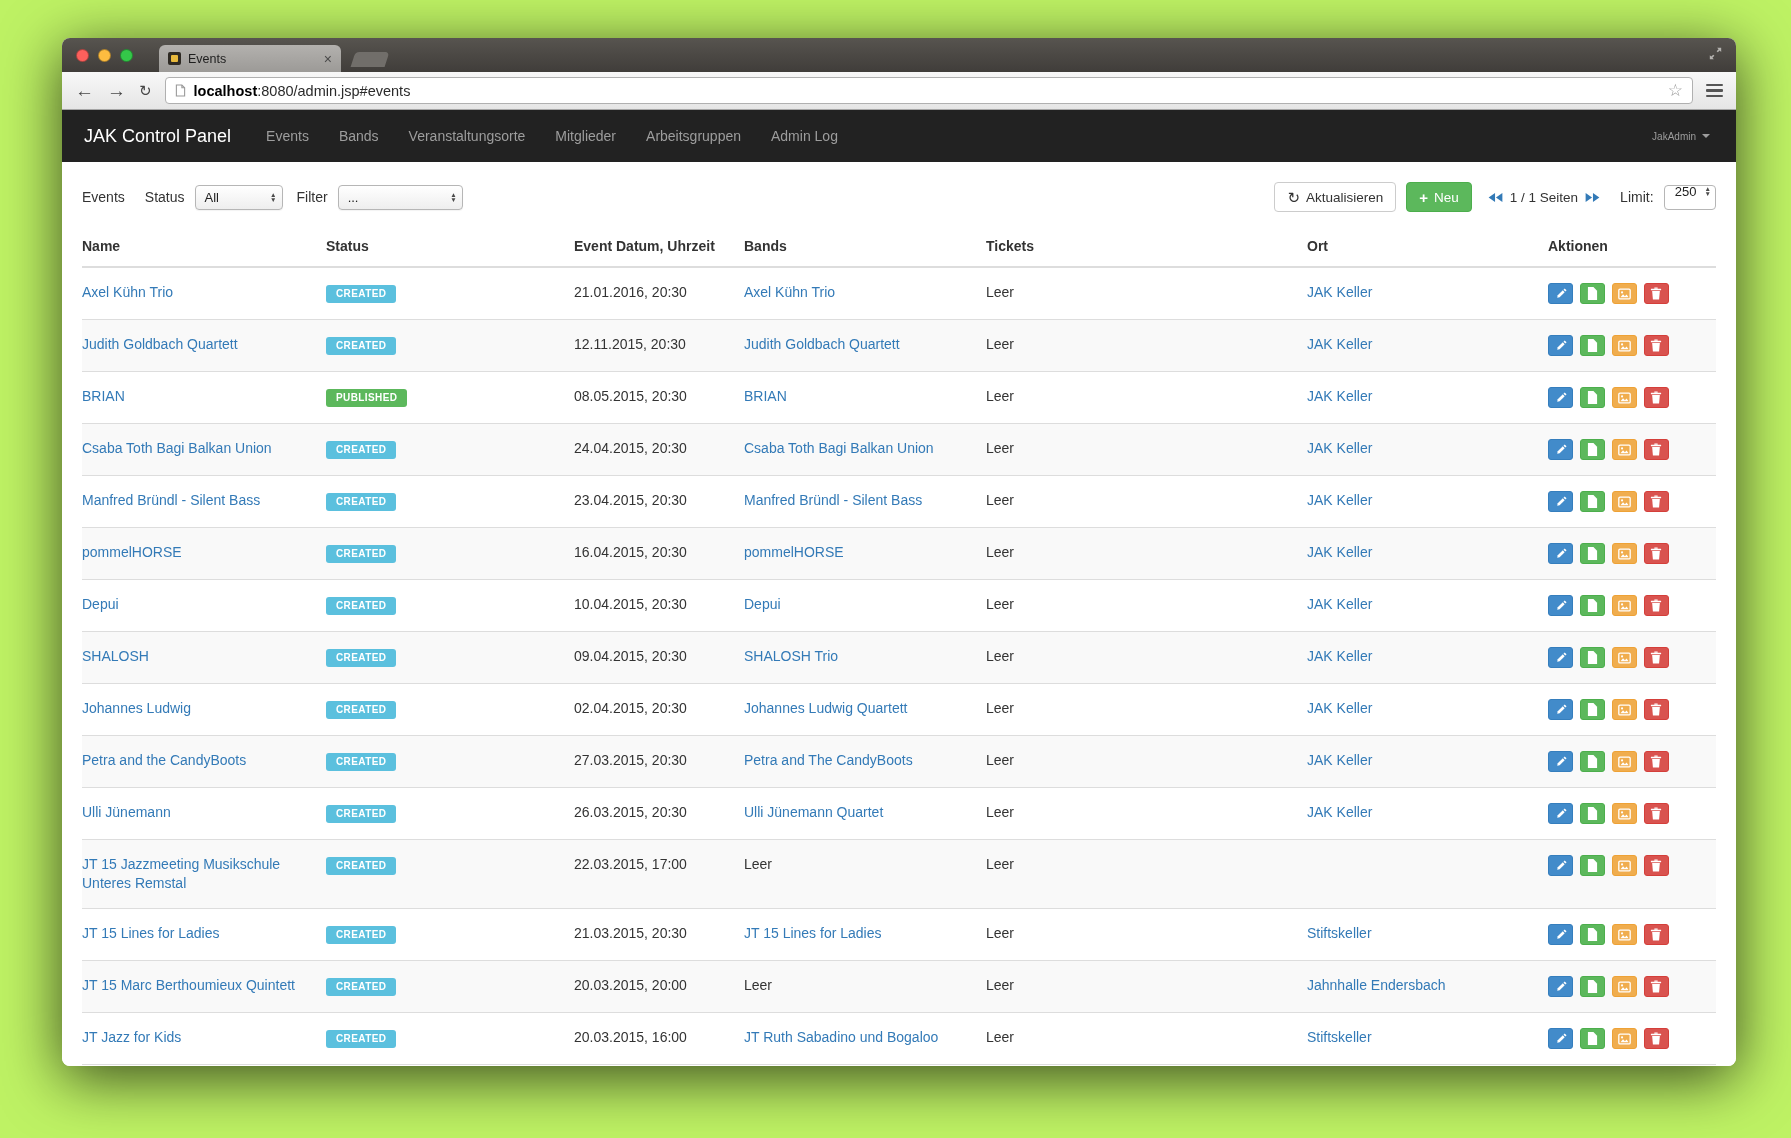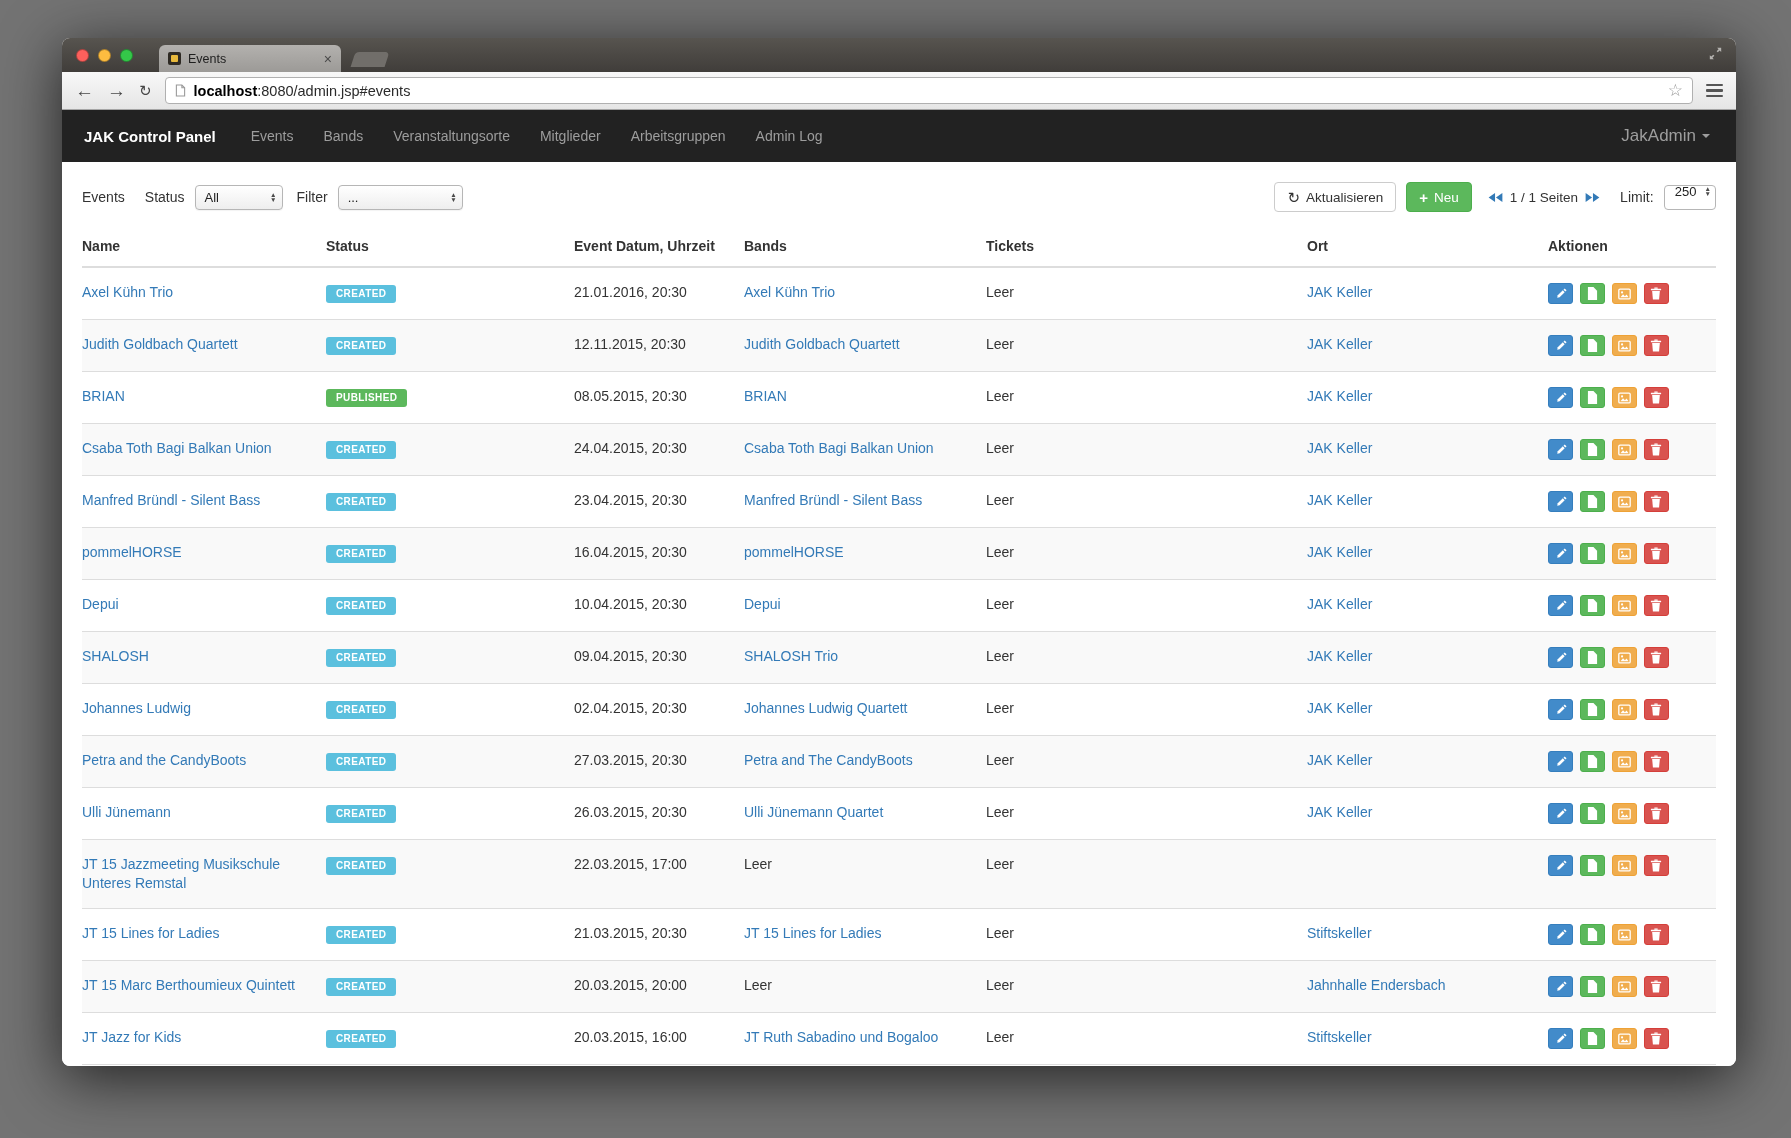--- a/index.html
+++ b/index.html
@@ -1,18 +1,18 @@
 <!DOCTYPE html>
 <html><head>
 <meta charset="utf-8">
 <style>
   *{box-sizing:border-box;margin:0;padding:0}
   html,body{background:#000}
   body{font-family:"Liberation Sans","DejaVu Sans",sans-serif}
-  .screen{position:relative;width:1791px;height:1138px;background:#737373;overflow:hidden}
+  .screen{position:relative;width:1791px;height:1138px;background:#bef264;overflow:hidden}
   .window{position:absolute;left:62px;top:38px;width:1674px;height:1028px;border-radius:8px;overflow:hidden;
           display:flex;flex-direction:column;background:#fff;box-shadow:0 12px 60px rgba(0,0,0,.7)}
 
   
   .tabstrip{height:34px;background:linear-gradient(#57544f,#403d3a);display:flex;align-items:center;
             padding:0 14px;flex:0 0 auto}
   .lights{display:flex;gap:9px;align-items:center}
   .light{width:13px;height:13px;border-radius:50%;border:1px solid rgba(0,0,0,.3)}
   .light.red{background:#fc605c}.light.yellow{background:#fdbc40}.light.green{background:#34c749}
   .tab{margin-left:26px;align-self:flex-end;height:27px;width:182px;background:linear-gradient(#b3b1ae,#9c9a97);
@@ -31,23 +31,23 @@
   .urlfield{flex:1;height:27px;background:#fff;border:1px solid #b0b0b0;border-radius:4px;display:flex;
             align-items:center;padding:0 9px;gap:8px;font-size:14.5px}
   .url-host{font-weight:700;color:#000}
   .url-rest{color:#2b2b2b}
   .star{margin-left:auto;color:#999;font-size:17px;line-height:1}
   .hamburger{display:flex;flex-direction:column;gap:3px}
   .hamburger span{display:block;width:17px;height:2.5px;background:#555;border-radius:1px}
 
   
   .navbar{height:52px;background:#222;display:flex;align-items:center;flex:0 0 auto}
-  .brand{color:#fff;font-size:15px;font-weight:700;padding:0 20px 0 22px;white-space:nowrap}
+  .brand{color:#fff;font-size:18px;font-weight:400;padding:0 20px 0 22px;white-space:nowrap}
   .nav-item{color:#9d9d9d;font-size:14px;padding:0 15px;line-height:52px;white-space:nowrap;cursor:pointer}
-  .nav-user{margin-left:auto;color:#9d9d9d;font-size:17px;padding-right:26px;display:flex;align-items:center;gap:6px;cursor:pointer}
+  .nav-user{margin-left:auto;color:#9d9d9d;font-size:10px;padding-right:26px;display:flex;align-items:center;gap:6px;cursor:pointer}
   .caret{width:0;height:0;border-left:4px solid transparent;border-right:4px solid transparent;border-top:4px solid #9d9d9d}
 
   
   .content{flex:1;background:#fff;overflow:hidden}
   .toolbar{display:flex;align-items:center;margin:20px 20px 14px;gap:8px;font-size:14px;color:#333}
   .tb-title{margin-right:6px}
   .tb-label{margin-left:6px;margin-right:2px}
   .mac-select{display:inline-flex;align-items:center;gap:9px;height:25px;border:1px solid #b6b6b6;border-radius:4px;
               background:linear-gradient(#fff,#eee);padding:0 5px 0 9px;font-size:13px;color:#222;cursor:pointer;
               box-shadow:0 1px 1px rgba(0,0,0,.05)}

